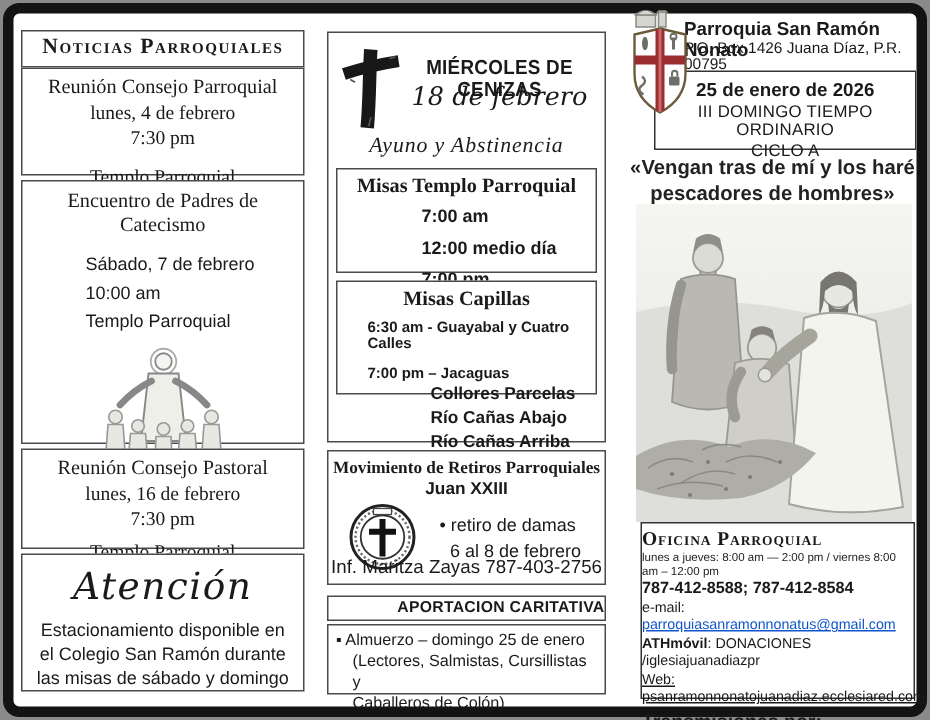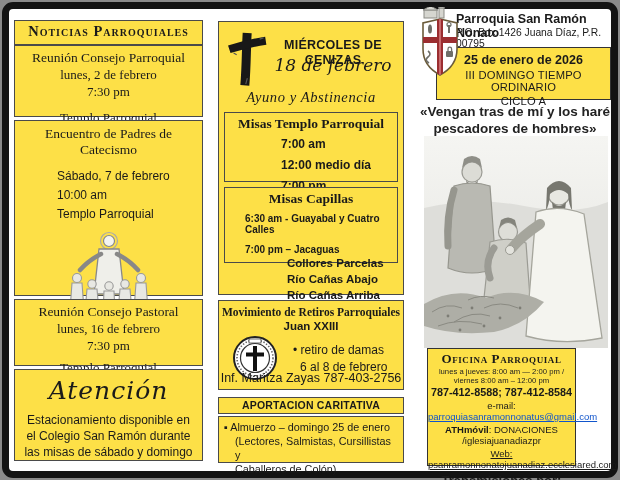--- a/index.html
+++ b/index.html
@@ -1,21 +1,21 @@
 <!DOCTYPE html>
 <html><head>
 <meta charset="utf-8">
 <style>
   html,body{margin:0;padding:0;}
   body{width:620px;height:480px;position:relative;background:#8a8a8a;overflow:hidden;
        font-family:"Liberation Sans",sans-serif;color:#1a1a1a;}
   .sheet{position:absolute;left:2px;top:2px;width:602px;height:462px;background:#ffffff;
          border:7px solid #131313;border-radius:11px;}
   #abs{position:absolute;inset:0;}
-  .b{position:absolute;border:1.3px solid #4a4a4a;background:#fde047;box-sizing:border-box;}
+  .b{position:absolute;border:1.3px solid #4a4a4a;background:#ffffff;box-sizing:border-box;}
   
   .lcol{left:14px;width:189px;}
   .lhead{top:20px;height:25px;border-width:1.6px;line-height:21px;
          font-family:"Liberation Serif",serif;font-weight:bold;font-size:14.5px;
          font-variant:small-caps;letter-spacing:1px;text-align:center;}
   .lbox1{top:45px;height:72px;}
   .lbox2{top:120px;height:176px;}
   .lbox3{top:299px;height:67px;}
   .lbox4{top:369px;height:92px;}
   .btitle{font-family:"Liberation Serif",serif;font-weight:normal;font-size:13.5px;
@@ -45,35 +45,35 @@
   .capl{padding-left:5px;font-weight:bold;font-size:10px;margin-left:15px;}
   .capl1{margin-top:6px;}
   .capl2{margin-top:9px;}
   .capsub{padding-left:62px;font-weight:bold;font-size:11.5px;line-height:16px;}
   .movbox{left:218px;top:300px;width:186px;height:90px;}
   .movt{font-weight:bold;font-size:11.5px;text-align:center;line-height:14px;margin-top:5px;}
   .seal{position:absolute;left:13px;top:34px;}
   .movlines{position:absolute;left:74px;top:41px;font-size:12px;line-height:17px;}
   .movinfo{position:absolute;bottom:4px;width:100%;text-align:center;font-size:12.5px;}
   .charhead{left:218px;top:397px;width:186px;height:17px;font-weight:bold;font-size:10.5px;
-            line-height:14.5px;text-align:center;letter-spacing:.2px;}
+            line-height:14.5px;text-align:right;letter-spacing:.2px;}
   .charbox{left:218px;top:416px;width:186px;height:47px;padding:3px 5px;font-size:10.8px;line-height:14px;}
   .charsub{padding-left:11px;}
   
   .crest{position:absolute;left:419px;top:7px;z-index:3;}
   .pname{position:absolute;left:456px;top:12px;width:158px;font-weight:bold;font-size:12.5px;}
   .paddr{position:absolute;left:456px;top:27px;width:158px;font-size:10.3px;}
   .datebox{left:436px;top:47px;width:175px;height:53px;z-index:2;border-color:#333;}
   .dline1{font-weight:bold;font-size:12.5px;text-align:center;margin-top:5px;}
   .dline2{font-size:11.2px;text-align:center;margin-top:2px;letter-spacing:.2px;}
   .quote{position:absolute;left:416px;top:104px;width:198px;text-align:center;
          font-weight:bold;font-size:13.5px;line-height:16.5px;color:#222;}
   .illus{position:absolute;left:424px;top:136px;}
-  .office{left:427px;top:348px;width:149px;height:118px;border-width:1.5px;border-color:#333;
-          text-align:center;z-index:2;}
+  .office{left:427px;top:348px;width:183px;height:118px;border-width:1.5px;border-color:#333;
+          z-index:2;}
   .oftitle{font-family:"Liberation Serif",serif;font-weight:bold;font-size:13px;
            font-variant:small-caps;letter-spacing:.6px;margin-top:2px;}
   .ofhours{font-size:7.7px;color:#222;}
   .ofphones{font-weight:bold;font-size:10.8px;margin-top:1px;}
   .ofrow{font-size:9.5px;margin-top:2px;}
   .oflink{color:#1155cc;text-decoration:underline;}
   .ofweb{text-decoration:underline;}
   .trans{font-weight:bold;font-size:13px;margin-top:3px;}
 </style>
 </head>
@@ -81,21 +81,21 @@
 
 <div class="sheet"></div>
 <div id="abs">
 
   <div class="b lcol lhead">
     <span>Noticias Parroquiales</span>
   </div>
 
   <div class="b lcol lbox1">
     <div class="btitle">Reunión Consejo Parroquial</div>
-    <div class="bline">lunes, 2 de febrero</div>
+    <div class="bline">lunes, 4 de febrero</div>
     <div class="bline">7:30 pm</div>
     <div class="gap"></div>
     <div class="bline">Templo Parroquial</div>
   </div>
 
   <div class="b lcol lbox2">
     <div class="btitle" style="margin-top:5px;">Encuentro de Padres de</div>
     <div class="btitle" style="margin-top:0;">Catecismo</div>
     <div class="gap"></div>
     <div class="sans12 indent">Sábado, 7 de febrero</div>

